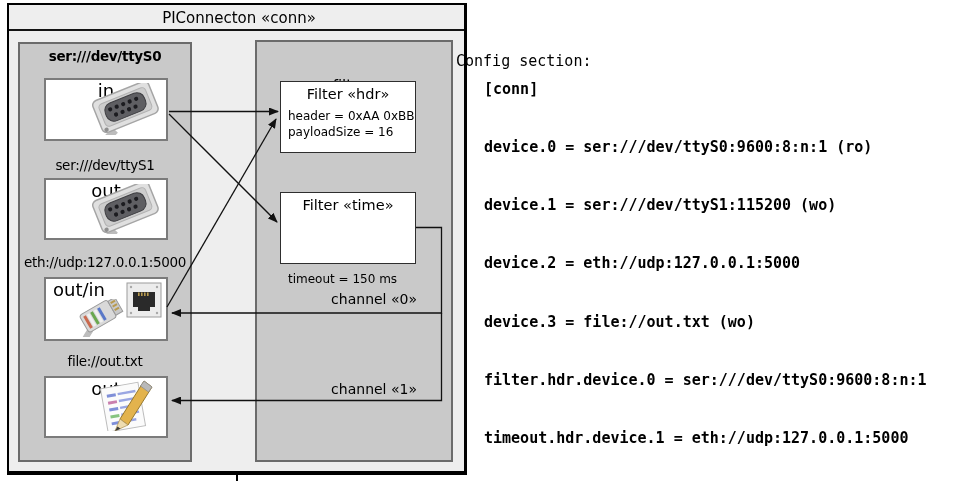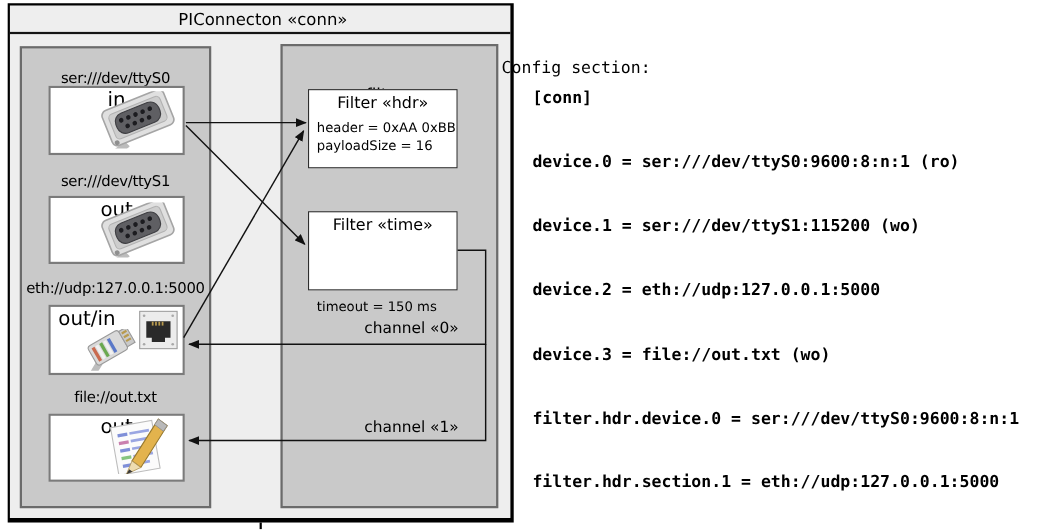--- a/index.html
+++ b/index.html
@@ -42,21 +42,21 @@
 
   <div class="abs frame"></div>
   <div class="abs frame-title">PIConnecton «conn»</div>
   <div class="abs title-sep"></div>
   <div class="abs bottom-notch"></div>
 
   <div class="abs panel left"></div>
   <div class="abs panel right"></div>
   <div class="abs panel-title">filters</div>
 
-  <div class="abs devlabel" style="top:63px;">ser:///dev/ttyS0</div>
+  <div class="abs devlabel" style="top:48px;font-weight:bold;">ser:///dev/ttyS0</div>
   <div class="abs devbox" style="top:78px;height:59px;">
     <div class="portlabel">in</div>
     <div class="icon" style="right:0;bottom:0;">
       <svg width="86" height="52" viewBox="0 0 86 52">
         <g transform="rotate(-22 43 26)">
           <path d="M28,43 Q14,49 3,49" stroke="#bcbcbc" stroke-width="7" fill="none"></path>
           <rect x="16" y="8" width="60" height="34" rx="5" fill="#e0e0e0" stroke="#a5a5a5" stroke-width="1.5"></rect>
           <rect x="21" y="13" width="50" height="24" rx="4" fill="#cdcdcd" stroke="#b2b2b2"></rect>
           <rect x="25" y="15.5" width="42" height="19" rx="8" fill="#5f5f63" stroke="#3e3e42"></rect>
           <circle cx="31" cy="21.5" r="2.1" fill="#1c1c20"></circle>
@@ -193,21 +193,21 @@
   </svg>
 
   <div class="abs config-head">Config section:</div>
   <div class="abs config-lines">
     <div>[conn]</div>
     <div>device.0 = ser:///dev/ttyS0:9600:8:n:1 (ro)</div>
     <div>device.1 = ser:///dev/ttyS1:115200 (wo)</div>
     <div>device.2 = eth://udp:127.0.0.1:5000</div>
     <div>device.3 = file://out.txt (wo)</div>
     <div>filter.hdr.device.0 = ser:///dev/ttyS0:9600:8:n:1</div>
-    <div>filter.hdr.section.1 = eth://udp:127.0.0.1:5000</div>
+    <div>timeout.hdr.device.1 = eth://udp:127.0.0.1:5000</div>
     
     
     
     
     
     
     
     
     
     

